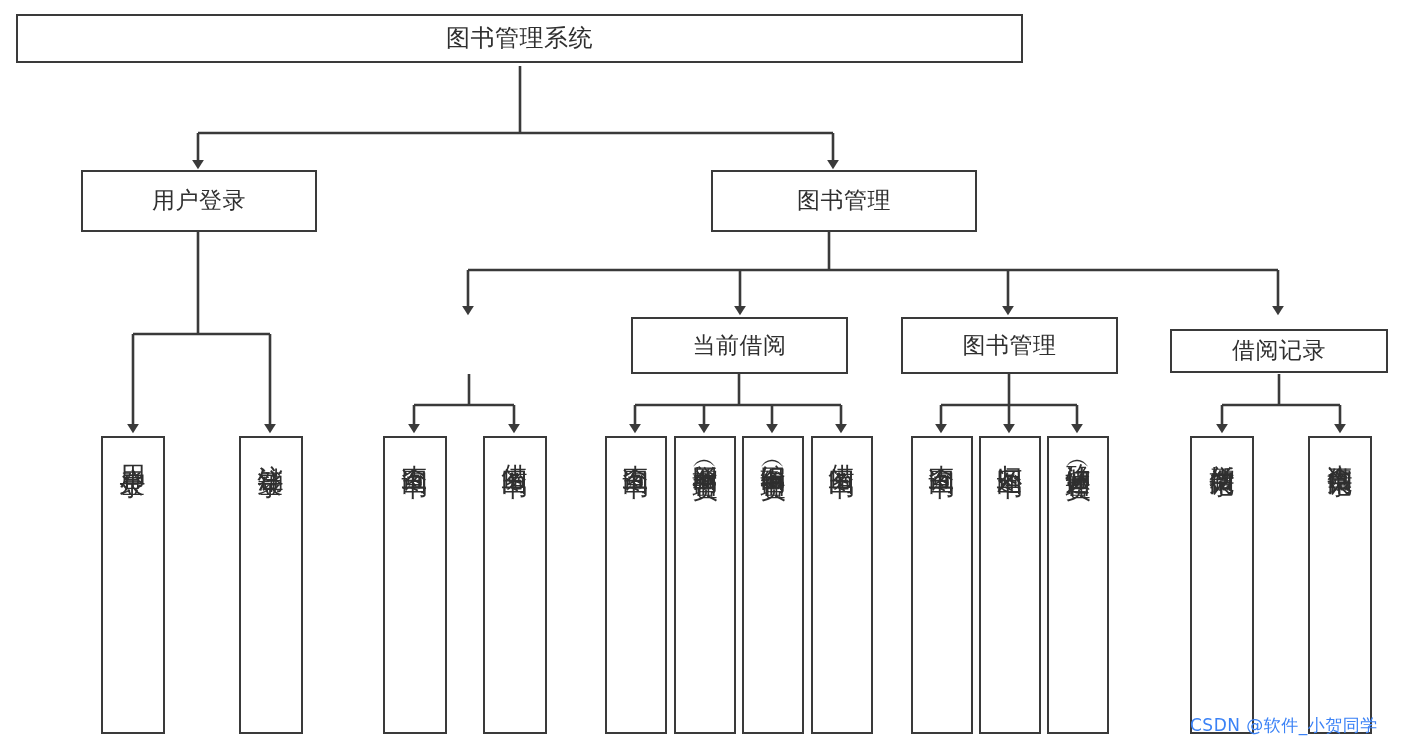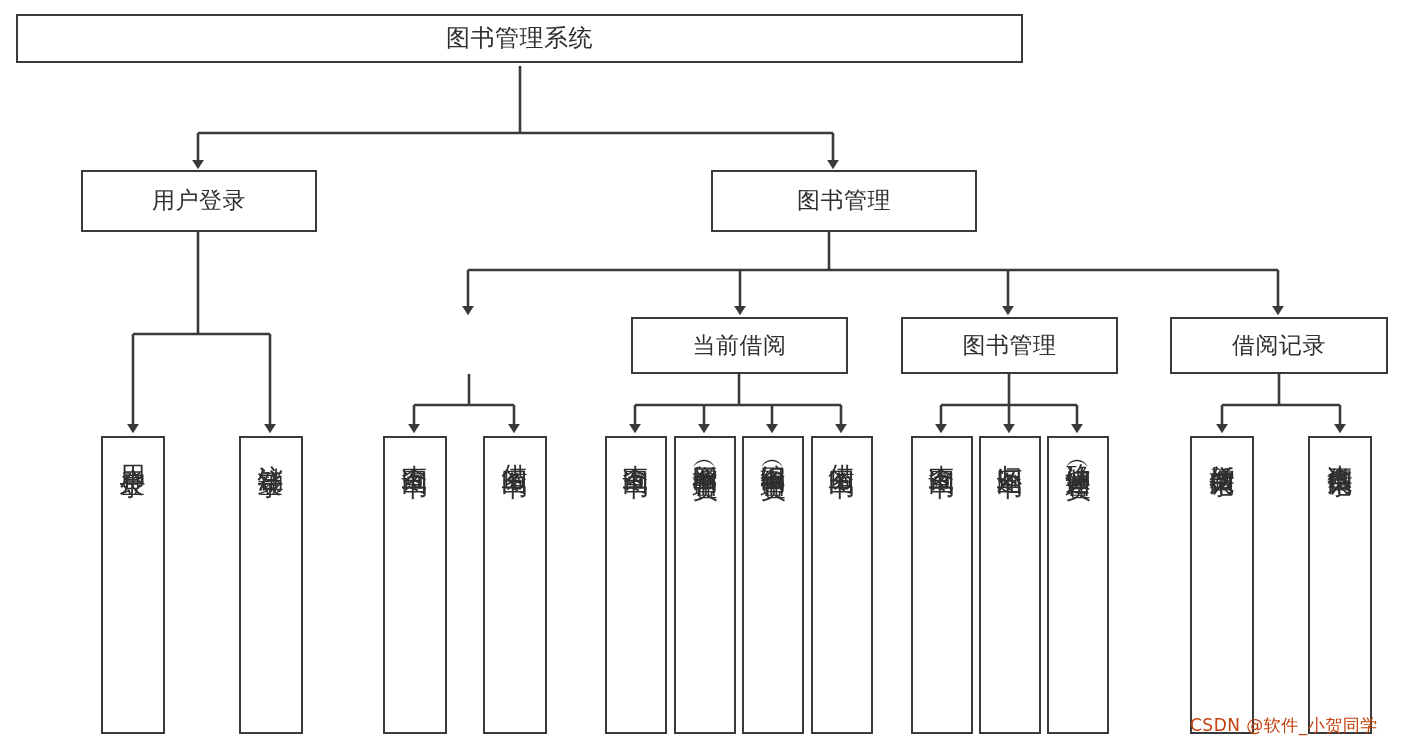--- a/index.html
+++ b/index.html
@@ -60,21 +60,21 @@
     letter-spacing:3px;
     display:block;
   }
   .node.vert.tall .lbl{
     font-size:25px;
     letter-spacing:2px;
   }
   .watermark{
     position:absolute;
     font-size:17px;
-    color:#c2410c;
+    color:#3b82f6;
     white-space:nowrap;
     letter-spacing:0.5px;
     font-family:"DejaVu Sans","Liberation Sans",sans-serif;
   }
 </style>
 </head>
 <body>
 
 <div id="canvas">
 
@@ -139,21 +139,21 @@
   <div class="node horiz" style="left:711px; top:170px; width:266px; height:62px;">
     <span class="lbl">图书管理</span>
   </div>
 
   <div class="node horiz" style="left:631px; top:317px; width:217px; height:57px;">
     <span class="lbl">当前借阅</span>
   </div>
   <div class="node horiz" style="left:901px; top:317px; width:217px; height:57px;">
     <span class="lbl">图书管理</span>
   </div>
-  <div class="node horiz" style="left:1170px; top:317px; width:218px; height:57px;">
+  <div class="node horiz" style="left:1170px; top:329px; width:218px; height:44px;">
     <span class="lbl">借阅记录</span>
   </div>
 
   <div class="node vert" style="left:101px; top:436px; width:64px; height:298px;">
     <span class="lbl">用户登录</span>
   </div>
   <div class="node vert" style="left:239px; top:436px; width:64px; height:298px;">
     <span class="lbl">注销登录</span>
   </div>
 

